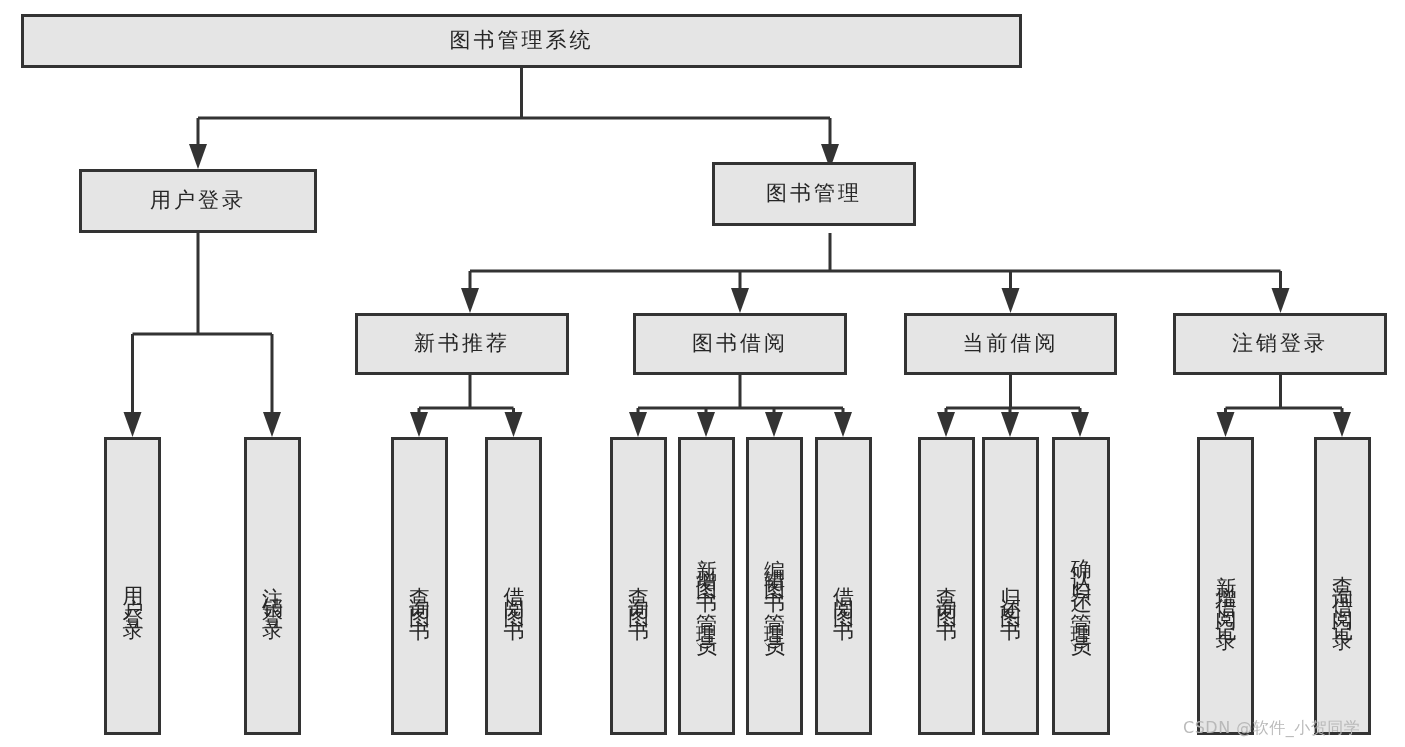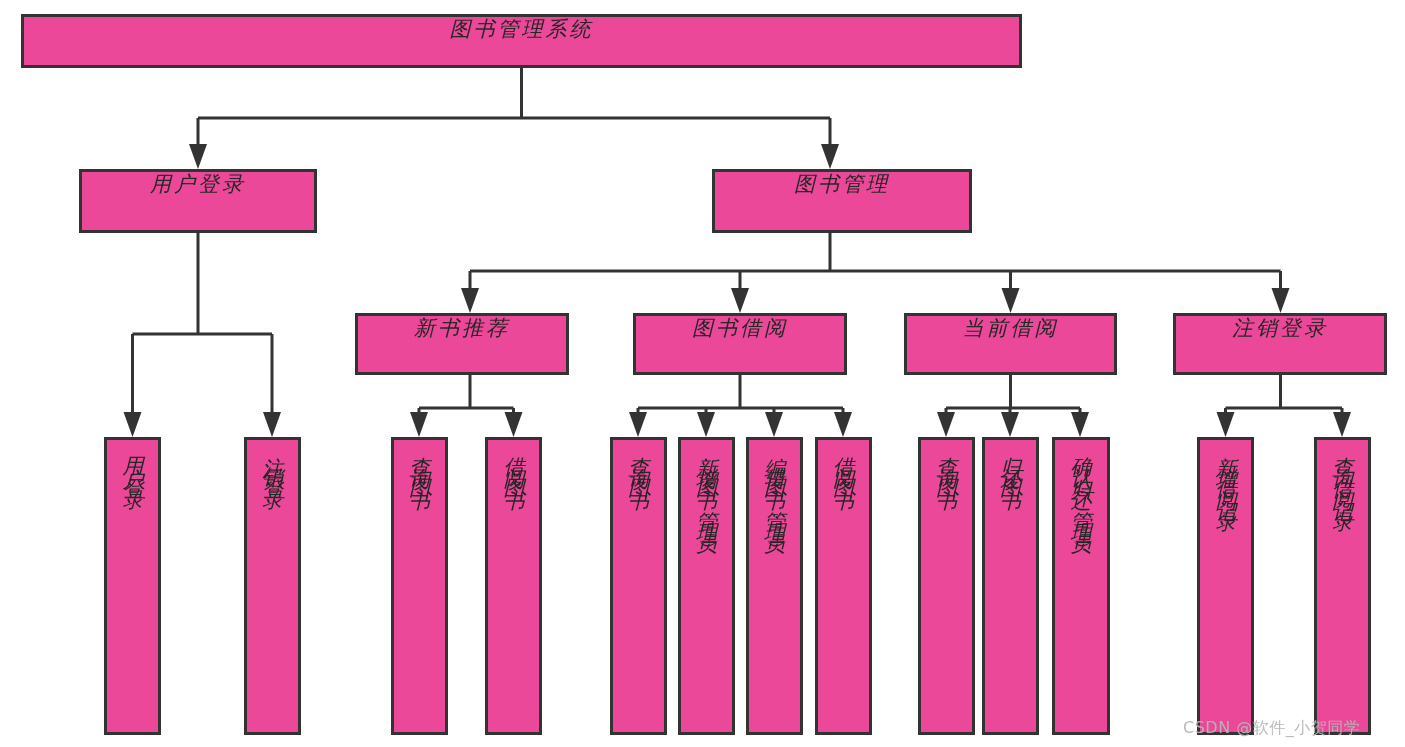--- a/index.html
+++ b/index.html
@@ -15,26 +15,25 @@
   .connector-svg {
     position: absolute;
     left: 0; top: 0;
     width: 1405px; height: 747px;
     pointer-events: none;
   }
   .box {
     position: absolute;
     box-sizing: border-box;
     border: 3px solid #333333;
-    background: #ec4899;
+    background: #e5e5e5;
     display: flex;
-    align-items: flex-start;
+    align-items: center;
     justify-content: center;
     color: #262626;
-    font-style: italic;
   }
   .hlabel {
     font-size: 21px;
     letter-spacing: 3px;
     white-space: nowrap;
     line-height: 1.2;
   }
   .vlabel {
     writing-mode: vertical-rl;
     text-orientation: mixed;
@@ -93,21 +92,21 @@
     </g>
   </svg>
 
   <div class="box" style="left:21px; top:14px; width:1001px; height:54px;">
     <span class="hlabel">图书管理系统</span>
   </div>
 
   <div class="box" style="left:79px; top:169px; width:238px; height:64px;">
     <span class="hlabel">用户登录</span>
   </div>
-  <div class="box" style="left:712px; top:169px; width:260px; height:64px;">
+  <div class="box" style="left:712px; top:162px; width:204px; height:64px;">
     <span class="hlabel">图书管理</span>
   </div>
 
   <div class="box" style="left:355px; top:313px; width:214px; height:62px;">
     <span class="hlabel">新书推荐</span>
   </div>
   <div class="box" style="left:633px; top:313px; width:214px; height:62px;">
     <span class="hlabel">图书借阅</span>
   </div>
   <div class="box" style="left:904px; top:313px; width:213px; height:62px;">

